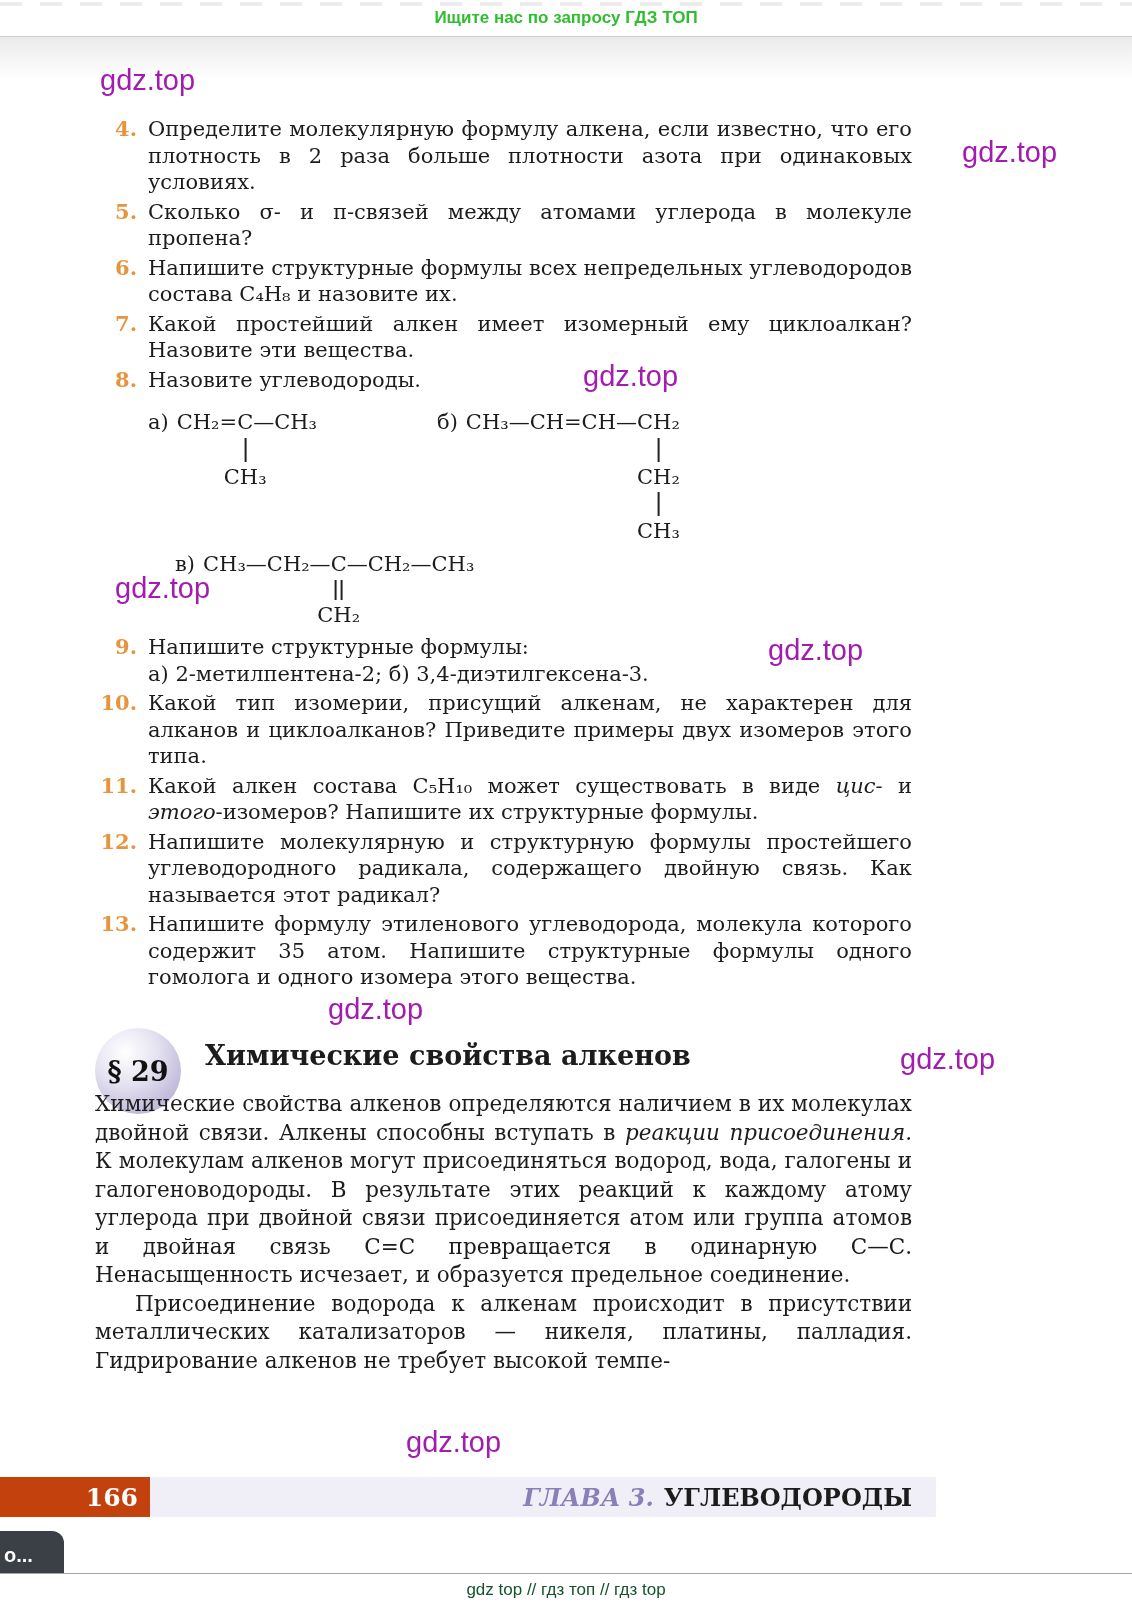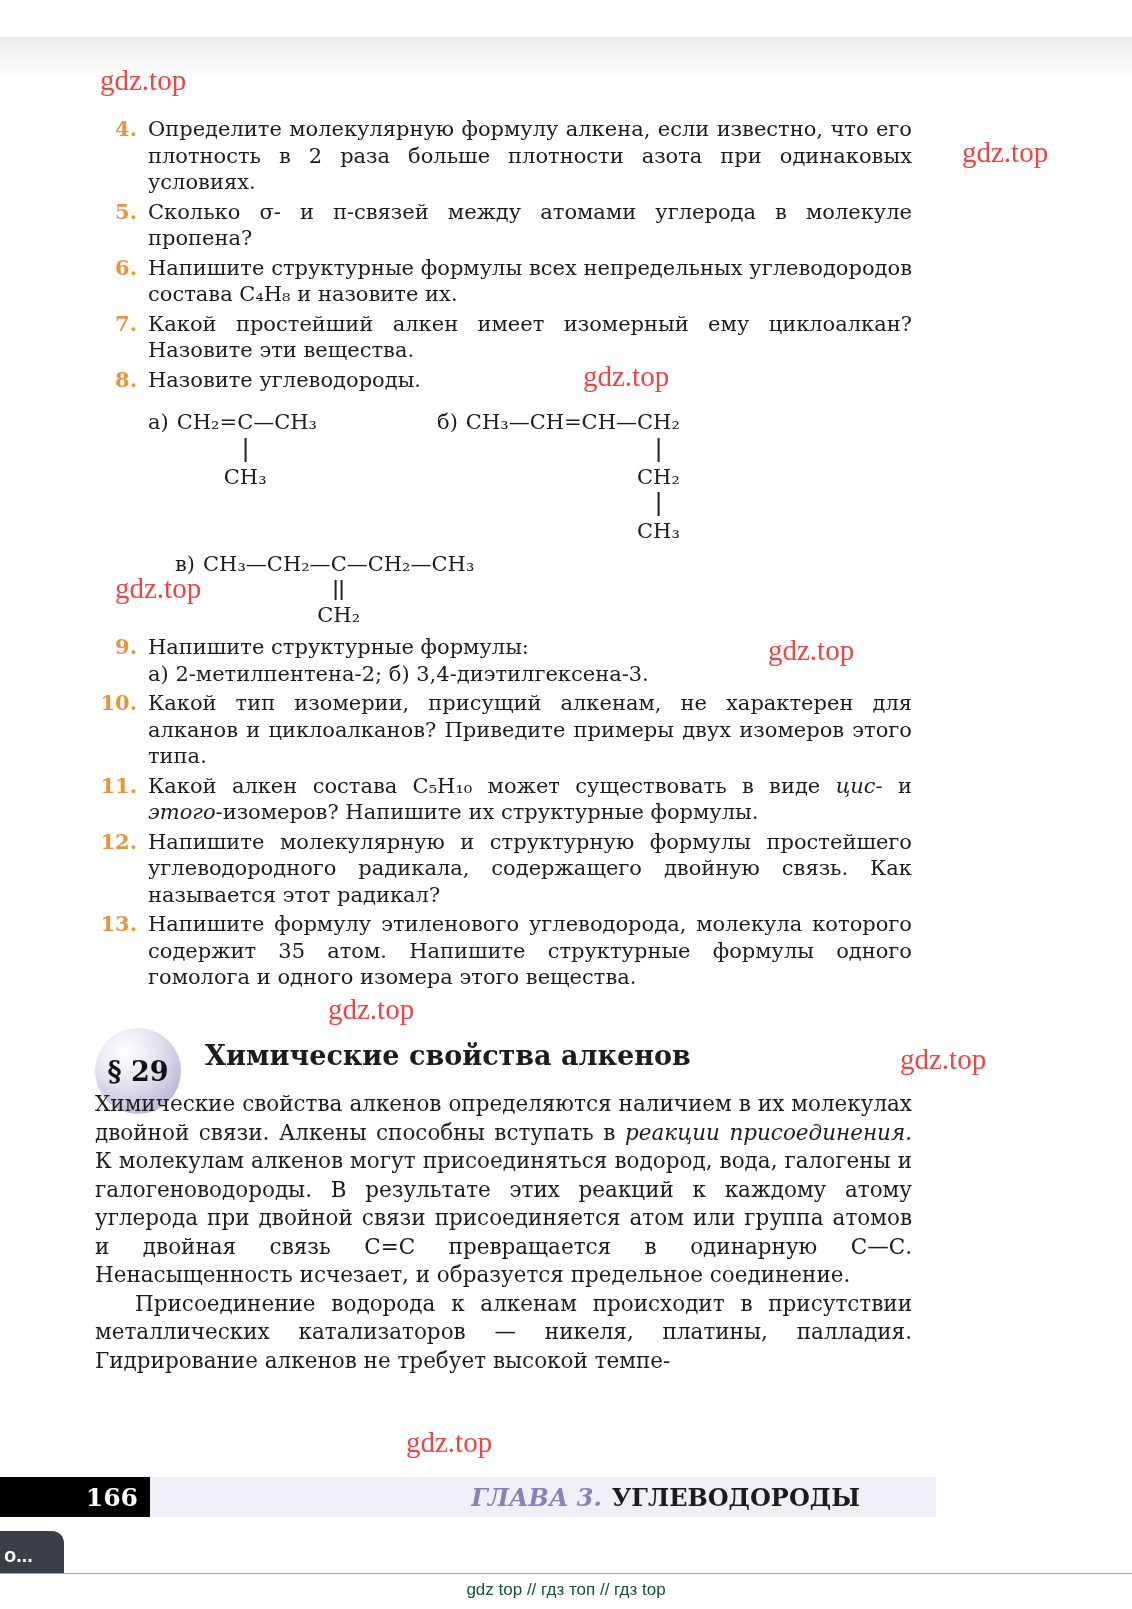--- a/index.html
+++ b/index.html
@@ -16,22 +16,22 @@
   }
   .top-banner::before{
     content:""; position:absolute; top:2px; left:0; right:0; height:4px;
     background:repeating-linear-gradient(90deg,#ececec 0 22px, transparent 22px 40px);
   }
   .scan-gradient {
     position:absolute; top:37px; left:0; width:1132px; height:42px;
     background:linear-gradient(#ebebeb,#ffffff);
   }
   .watermark {
-    position:absolute; font-family:Liberation Serif, serif; font-size:29px;
-    color:#ef4444; white-space:nowrap;text-align:right;
+    position:absolute; font-family:Liberation Sans, sans-serif; font-size:29px;
+    color:#a21caf; white-space:nowrap;text-align:right;
   }
   
   .qlist { position:absolute; left:95px; top:116px; width:817px; }
   .qitem { display:flex; margin-bottom:3px; }
   .qnum {
     flex:none; width:42px; text-align:right; color:#e6953e; font-weight:bold;
     font-size:21px; line-height:26.5px;
   }
   .qtext {
     flex:1; margin-left:11px; font-size:21px; line-height:26.5px; text-align:justify;
@@ -68,44 +68,47 @@
   }
   .bodytext p { margin:0; }
   .bodytext .indent { text-indent:40px; }
   .bodytext .em { font-style:italic; }
   
   .footer-bar {
     position:absolute; left:0; top:1477px; width:936px; height:40px; background:#f0eef6;
     display:flex; align-items:center;
   }
   .page-num-box {
-    flex:none; width:150px; height:40px; background:#000000; color:#ffffff;
+    flex:none; width:150px; height:40px; background:#c2410c; color:#ffffff;
     font-weight:bold; font-size:25px; display:flex; align-items:center; justify-content:flex-end;
     padding-right:12px; box-sizing:border-box;
   }
-  .chapter { margin-left:auto; padding-right:76px; font-size:24px; font-weight:bold; white-space:nowrap; }
+  .chapter { margin-left:auto; padding-right:24px; font-size:24px; font-weight:bold; white-space:nowrap; }
   .chapter .glava { font-style:italic; color:#8a7fb8; margin-right:10px; }
   
   .bottom-tab {
     position:absolute; left:0; top:1531px; width:64px; height:42px; background:#3a4046;
     border-radius:0 12px 0 0; color:#ffffff; font-family:"Liberation Sans", sans-serif;
     font-size:20px; font-weight:bold; display:flex; align-items:flex-end;
     padding:0 0 6px 4px; box-sizing:border-box; cursor:pointer;
   }
   .bottom-sep { position:absolute; left:0; top:1573px; width:1132px; height:0; border-top:1px solid #a5a5a5; }
   .bottom-links {
     position:absolute; left:0; top:1580px; width:1132px; text-align:center;
     font-family:"Liberation Sans", sans-serif; font-size:17px; color:#14532d; cursor:pointer;
   }
 </style>
 </head>
 <body>
 
 <div class="page">
 
+  <div class="top-banner">
+    <span>Ищите нас по запросу ГДЗ ТОП</span>
+  </div>
   <div class="scan-gradient"></div>
 
   <div class="watermark" style="left:100px; top:64px;">gdz.top</div>
   <div class="watermark" style="left:962px; top:136px;">gdz.top</div>
   <div class="watermark" style="left:583px; top:360px;">gdz.top</div>
   <div class="watermark" style="left:115px; top:572px;">gdz.top</div>
   <div class="watermark" style="left:768px; top:634px;">gdz.top</div>
   <div class="watermark" style="left:328px; top:993px;">gdz.top</div>
   <div class="watermark" style="left:900px; top:1043px;">gdz.top</div>
   <div class="watermark" style="left:406px; top:1426px;">gdz.top</div>

